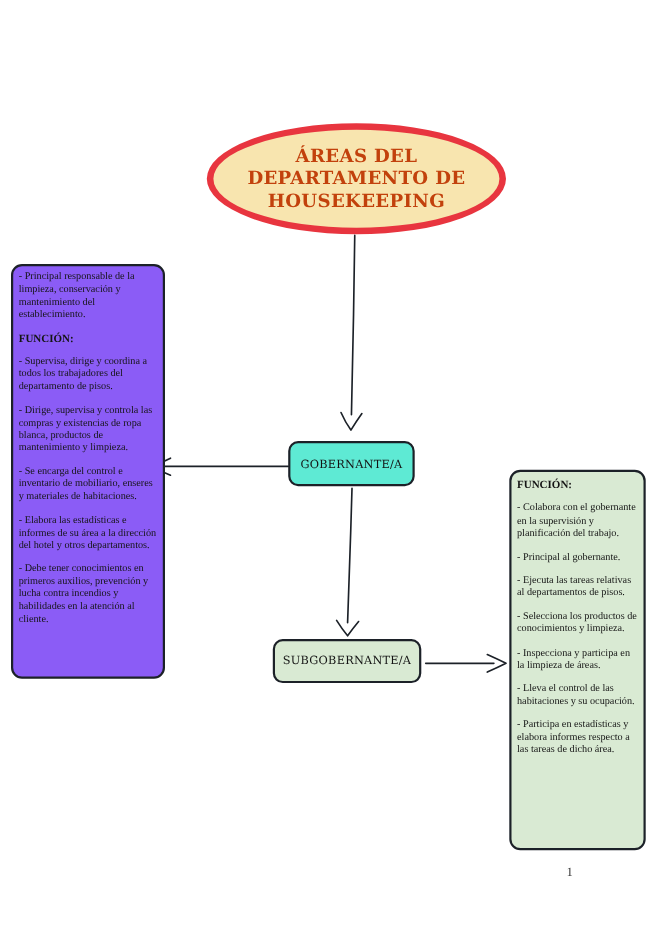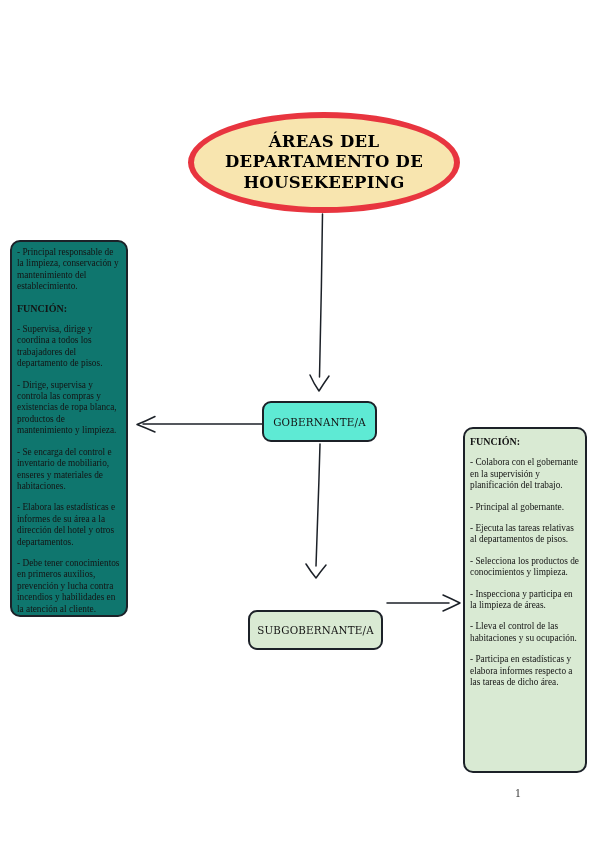--- a/index.html
+++ b/index.html
@@ -16,38 +16,38 @@
     box-sizing:border-box;
     background:#f8e5af;
     border:6px solid #e8353f;
     border-radius:50%;
     display:flex;align-items:center;justify-content:center;
   }
   .title-ellipse .title-text{
     width:224px;text-align:center;
     font-family:"DejaVu Serif", serif;
     font-weight:bold;font-size:16.5px;line-height:1.22;
-    letter-spacing:0.3px;color:#000000;
+    letter-spacing:0.3px;color:#c2410c;
   }
   
   .panel{
     position:absolute;box-sizing:border-box;
     border:2px solid #1c2128;border-radius:10px;
     padding:5px 4px 4px 5px;
     color:#141414;
   }
   .panel p{
     margin:0 0 10px 0;
     font-size:9.3px;line-height:11.4px;
   }
   .panel p:last-child{margin-bottom:0;}
   .panel p.heading{font-weight:bold;font-size:10px;}
   #panel-gobernante{
-    left:10px;top:240px;width:118px;height:377px;
-    background:#0f766e;
+    left:10px;top:240px;width:140px;height:377px;
+    background:#8b5cf6;
   }
   #panel-subgobernante{
     left:463px;top:427px;width:124px;height:346px;
     background:#d9ead3;
     padding-top:7px;
   }
   
   .node{
     position:absolute;box-sizing:border-box;
     border:2px solid #1c2128;border-radius:9px;
@@ -55,21 +55,20 @@
     font-family:"DejaVu Serif", serif;
     font-size:10.3px;letter-spacing:0.2px;color:#141414;
   }
   #node-gobernante{
     left:262px;top:401px;width:115px;height:41px;
     background:#5eead4;
   }
   #node-subgobernante{
     left:248px;top:581px;width:135px;height:40px;
     background:#d9ead3;
-    margin-top:29px;
   }
   
   #connector-layer{
     position:absolute;left:0;top:0;width:600px;height:848px;
     pointer-events:none;
   }
   #connector-layer path{
     fill:none;stroke:#1c2128;stroke-width:1.5;
     stroke-linecap:round;stroke-linejoin:round;
   }

